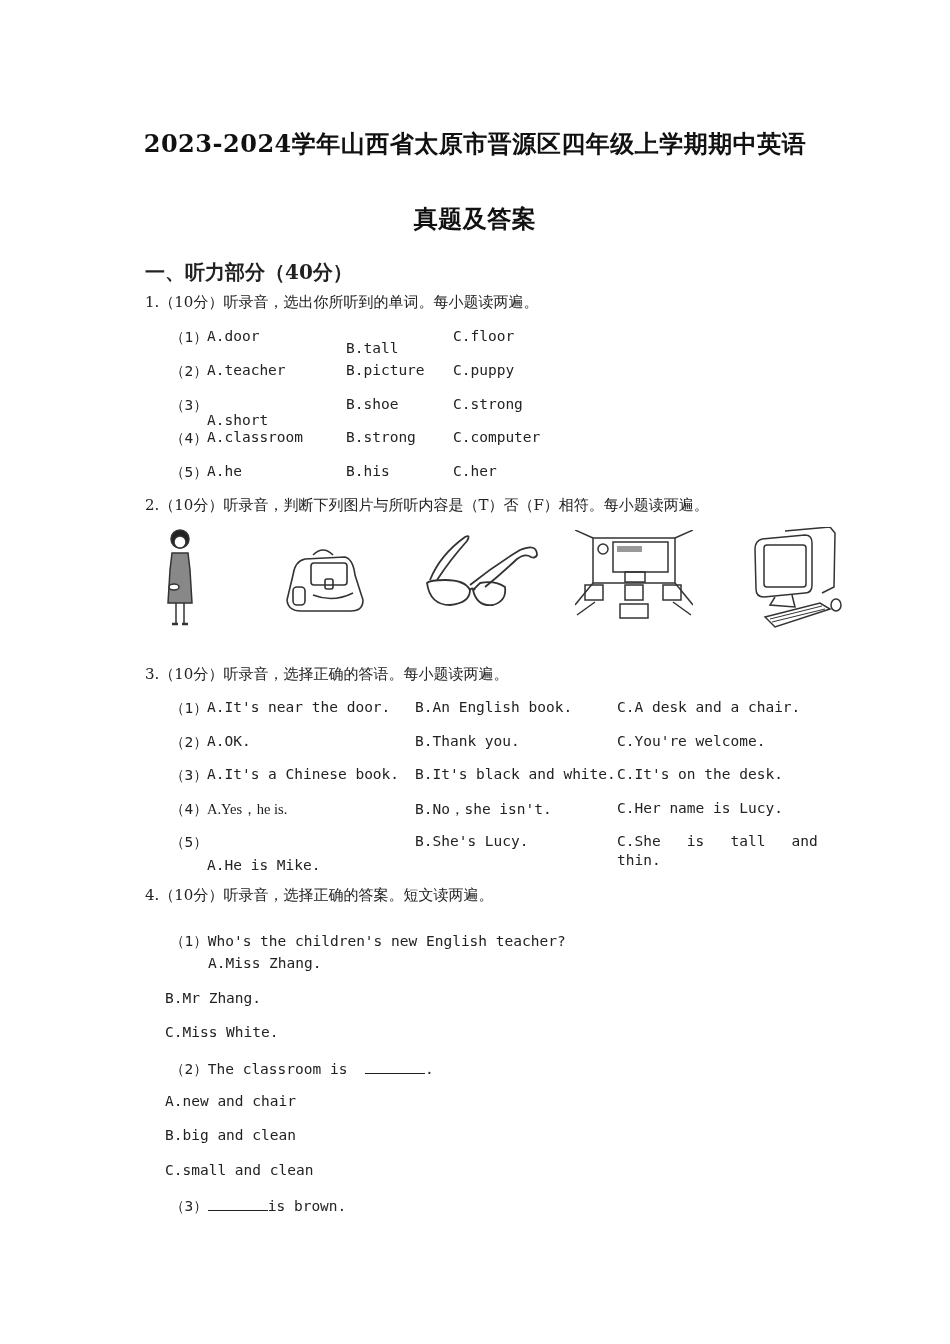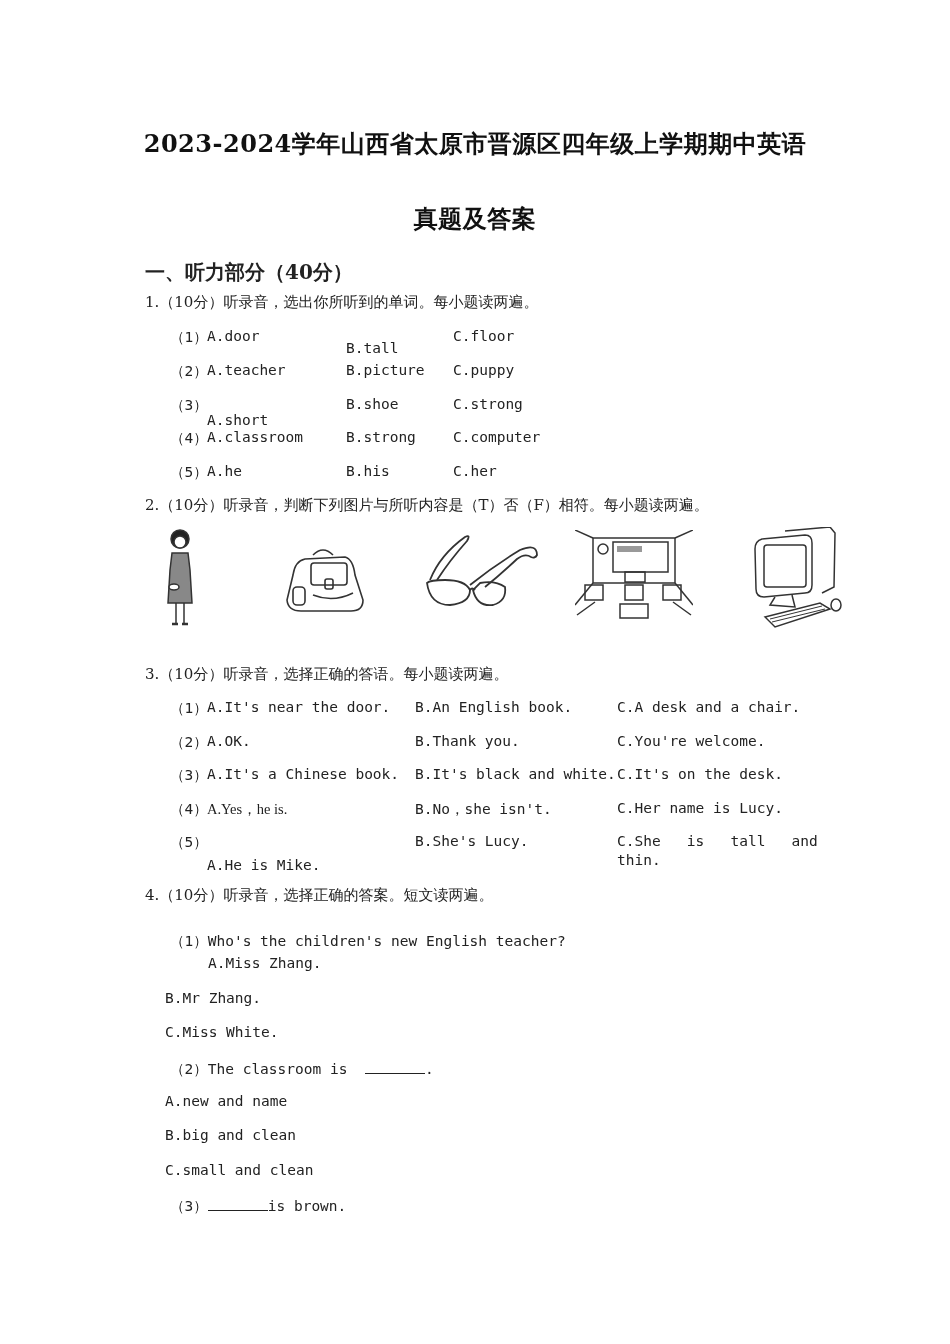--- a/index.html
+++ b/index.html
@@ -150,20 +150,20 @@
 
   <div class="opt" style="left:170px;top:921px;margin-top:11px;">（1）Who's the children's new English teacher?</div>
   <div class="opt" style="left:165px;top:955px;margin-left:43px;">A.Miss Zhang.</div>
   <div class="opt" style="left:165px;top:990px;">B.Mr Zhang.</div>
   <div class="opt" style="left:165px;top:1024px;">C.Miss White.</div>
 
   <div class="opt" style="left:170px;top:1059px;">
     <span style="white-space:pre;">（2）The classroom is </span>
     <span class="blank"></span><span>.</span>
   </div>
-  <div class="opt" style="left:165px;top:1093px;">A.new and name</div>
+  <div class="opt" style="left:165px;top:1093px;">A.new and chair</div>
   <div class="opt" style="left:165px;top:1127px;">B.big and clean</div>
   <div class="opt" style="left:165px;top:1162px;">C.small and clean</div>
 
   <div class="opt" style="left:170px;top:1196px;text-align:right;">
     <span>（3）</span><span class="blank"></span><span>is brown.</span>
   </div>
 </div>
 
 </body></html>

